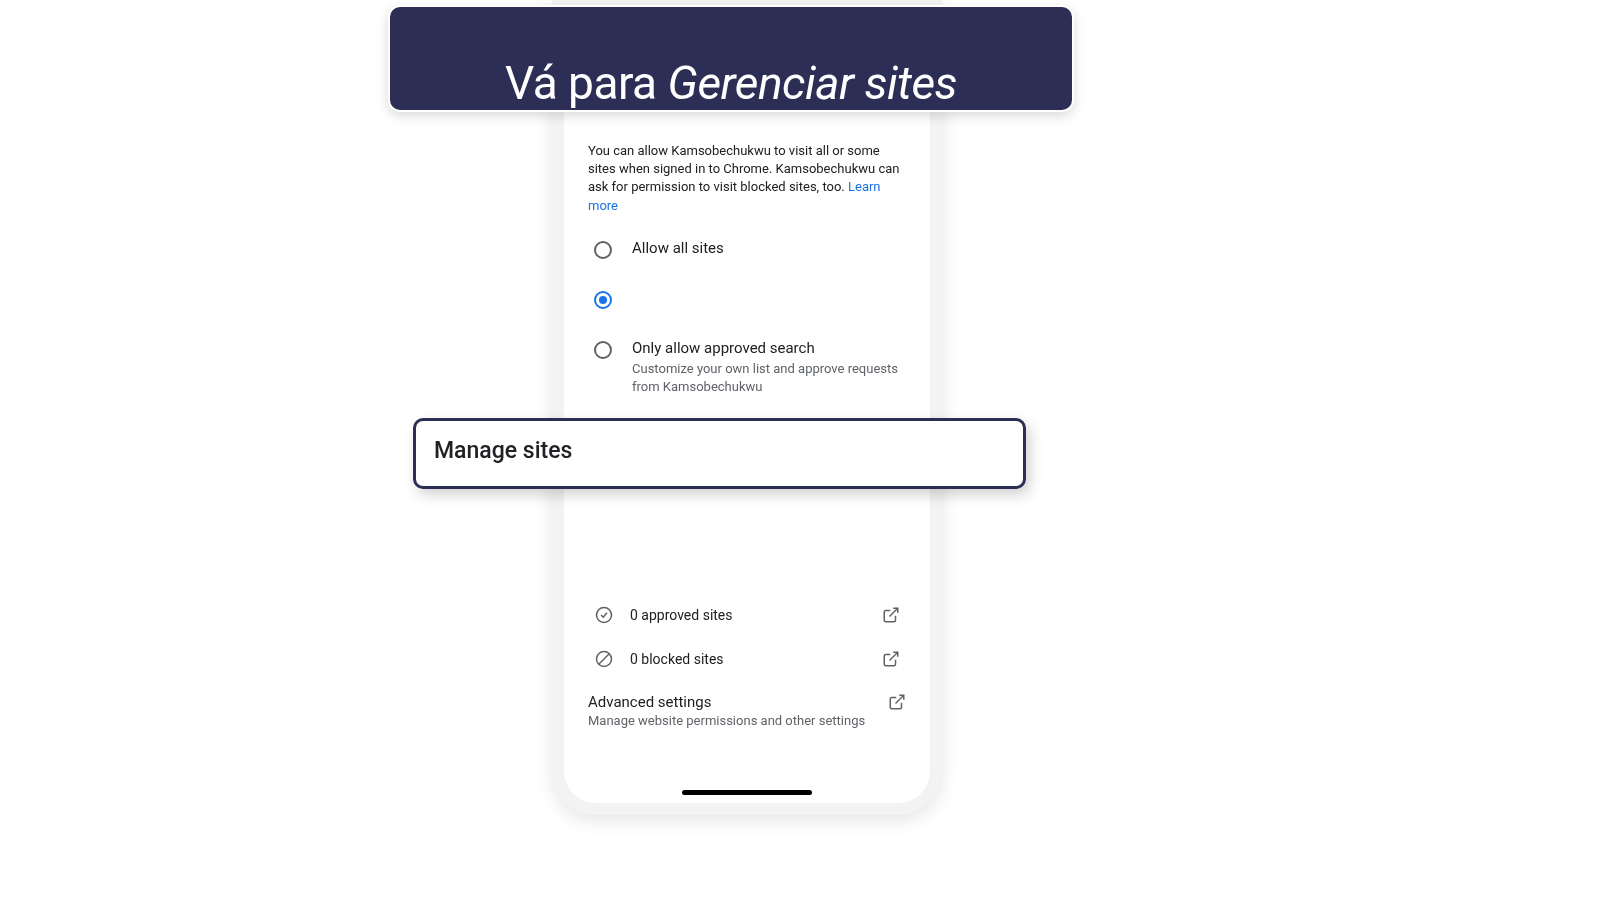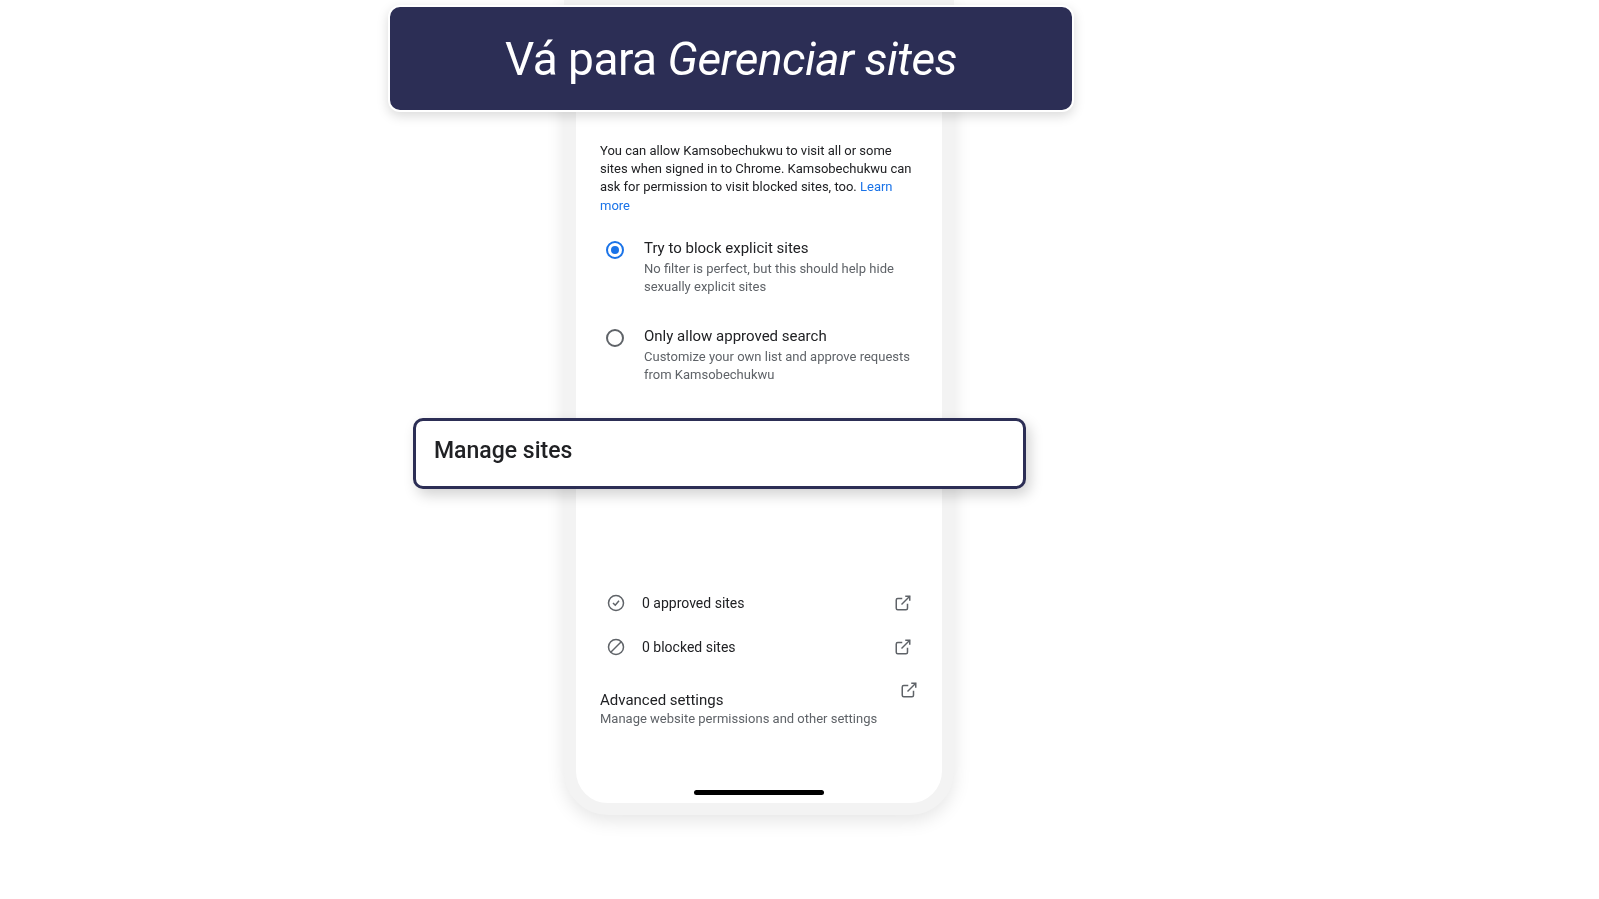--- a/index.html
+++ b/index.html
@@ -16,37 +16,37 @@
       position: absolute;
       left: 388px;
       top: 5px;
       width: 686px;
       height: 107px;
       background: #2c2e55;
       border: 2px solid #ffffff;
       border-radius: 12px;
       box-shadow: 0 4px 12px rgba(0,0,0,0.15);
       display: flex;
-      align-items: center;
+      align-items: flex-end;
       justify-content: center;
       z-index: 20;
     }
     .banner-text {
       color: #ffffff;
       font-size: 46px;
       font-weight: 400;
       letter-spacing: -0.5px;
     }
     .banner-text .italic {
       font-style: italic;
     }
     
     .phone-frame {
       position: absolute;
-      left: 564px;
+      left: 552px;
       top: 0px;
       width: 390px;
       height: 815px;
       background: #ffffff;
       border: 12px solid #f3f3f3;
       border-radius: 0 0 44px 44px;
       box-shadow: 0 6px 18px rgba(0,0,0,0.1);
       overflow: hidden;
     }
     
@@ -144,21 +144,20 @@
     .advanced-row {
       display: flex;
       align-items: flex-start;
       gap: 16px;
       padding: 12px 0px;
     }
     .advanced-body { flex: 1; }
     .advanced-title {
       font-size: 15px;
       color: #202124;
-      margin-top: 10px;
     }
     .advanced-desc {
       font-size: 13px;
       color: #5f6368;
       margin-top: 2px;
     }
     
     .home-indicator {
       position: absolute;
       bottom: 8px;
@@ -208,27 +207,29 @@
   </div>
 </div>
 
 <div class="phone-frame">
   <div class="phone-content">
 
     <div class="intro-text">
       <span>You can allow Kamsobechukwu to visit all or some sites when signed in to Chrome. Kamsobechukwu can ask for permission to visit blocked sites, too. </span><span class="learn-more">Learn more</span>
     </div>
 
+    <div class="radio-option">
+      <div class="radio-circle"></div>
+      <div class="radio-body">
+        <div class="radio-title">Allow all sites</div>
+      </div>
+    </div>
 
     <div class="radio-option">
       <div class="radio-circle selected"></div>
-      <div class="radio-body">
-        <div class="radio-title">Try to block explicit sites</div>
-        <div class="radio-desc">No filter is perfect, but this should help hide sexually explicit sites</div>
-      </div>
     </div>
 
     <div class="radio-option">
       <div class="radio-circle"></div>
       <div class="radio-body">
         <div class="radio-title">Only allow approved search</div>
         <div class="radio-desc">Customize your own list and approve requests from Kamsobechukwu</div>
       </div>
     </div>
 

